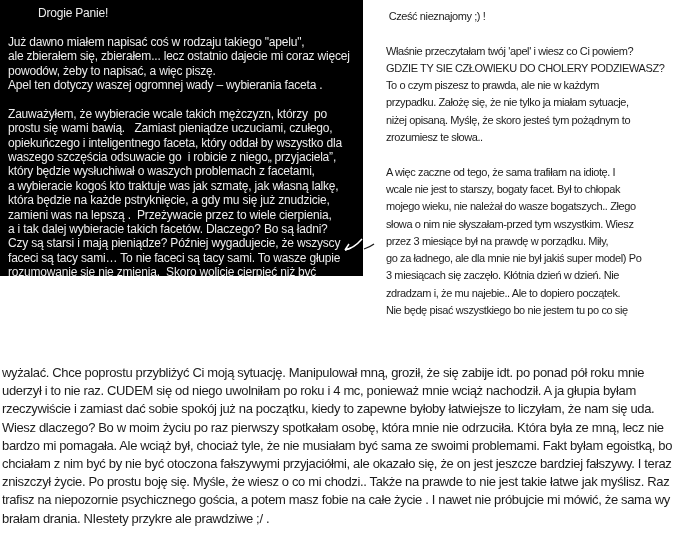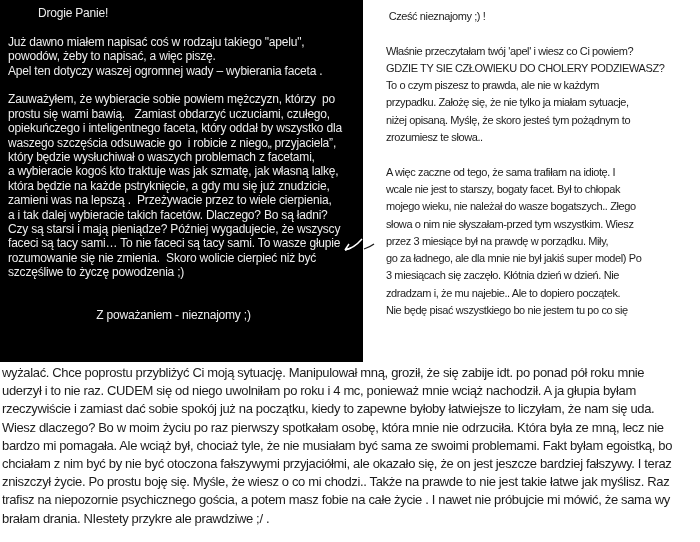--- a/index.html
+++ b/index.html
@@ -7,21 +7,21 @@
     width:700px;height:542px;
     font-family:"Liberation Sans","DejaVu Sans",sans-serif;
     background:#ffffff;
   }
   .page{
     position:relative;width:700px;height:542px;
     background:#ffffff;overflow:hidden;
   }
   
   .appeal{
-    position:absolute;left:0;top:0;width:363px;height:362px;
+    position:absolute;left:0;top:0;width:363px;height:276px;
     background:#000000;color:#ededed;
     font-size:12px;line-height:14.4px;letter-spacing:-0.2px;
     padding:6px 0 0 8px;box-sizing:border-box;overflow:hidden;
   }
   .appeal .line{white-space:pre;min-height:14.4px;}
   .appeal-salutation{white-space:pre;margin-left:30px;margin-bottom:14.4px;}
   .appeal-signature{
     white-space:pre;margin-top:28px;text-align:center;padding-right:24px;
   }
   
@@ -42,25 +42,26 @@
 </style>
 </head>
 <body>
 
 <div class="page">
 
   <section class="appeal">
     <div class="appeal-salutation">Drogie Panie!</div>
     <div class="appeal-body">
         <div class="line">Już dawno miałem napisać coś w rodzaju takiego "apelu",</div>
+        <div class="line">ale zbierałem się, zbierałem... lecz ostatnio dajecie mi coraz więcej</div>
         <div class="line">powodów, żeby to napisać, a więc piszę.</div>
         <div class="line">Apel ten dotyczy waszej ogromnej wady – wybierania faceta .</div>
         <div class="line">&nbsp;</div>
-        <div class="line">Zauważyłem, że wybieracie sobie powiem mężczyzn, którzy  po</div>
-        <div class="line">prostu się wami bawią.   Zamiast obdarzyć uczuciami, czułego,</div>
+        <div class="line">Zauważyłem, że wybieracie wcale takich mężczyzn, którzy  po</div>
+        <div class="line">prostu się wami bawią.   Zamiast pieniądze uczuciami, czułego,</div>
         <div class="line">opiekuńczego i inteligentnego faceta, który oddał by wszystko dla</div>
         <div class="line">waszego szczęścia odsuwacie go  i robicie z niego„ przyjaciela”,</div>
         <div class="line">który będzie wysłuchiwał o waszych problemach z facetami,</div>
         <div class="line">a wybieracie kogoś kto traktuje was jak szmatę, jak własną lalkę,</div>
         <div class="line">która będzie na każde pstryknięcie, a gdy mu się już znudzicie,</div>
         <div class="line">zamieni was na lepszą .  Przeżywacie przez to wiele cierpienia,</div>
         <div class="line">a i tak dalej wybieracie takich facetów. Dlaczego? Bo są ładni?</div>
         <div class="line">Czy są starsi i mają pieniądze? Później wygadujecie, że wszyscy</div>
         <div class="line">faceci są tacy sami… To nie faceci są tacy sami. To wasze głupie</div>
         <div class="line">rozumowanie się nie zmienia.  Skoro wolicie cierpieć niż być</div>

